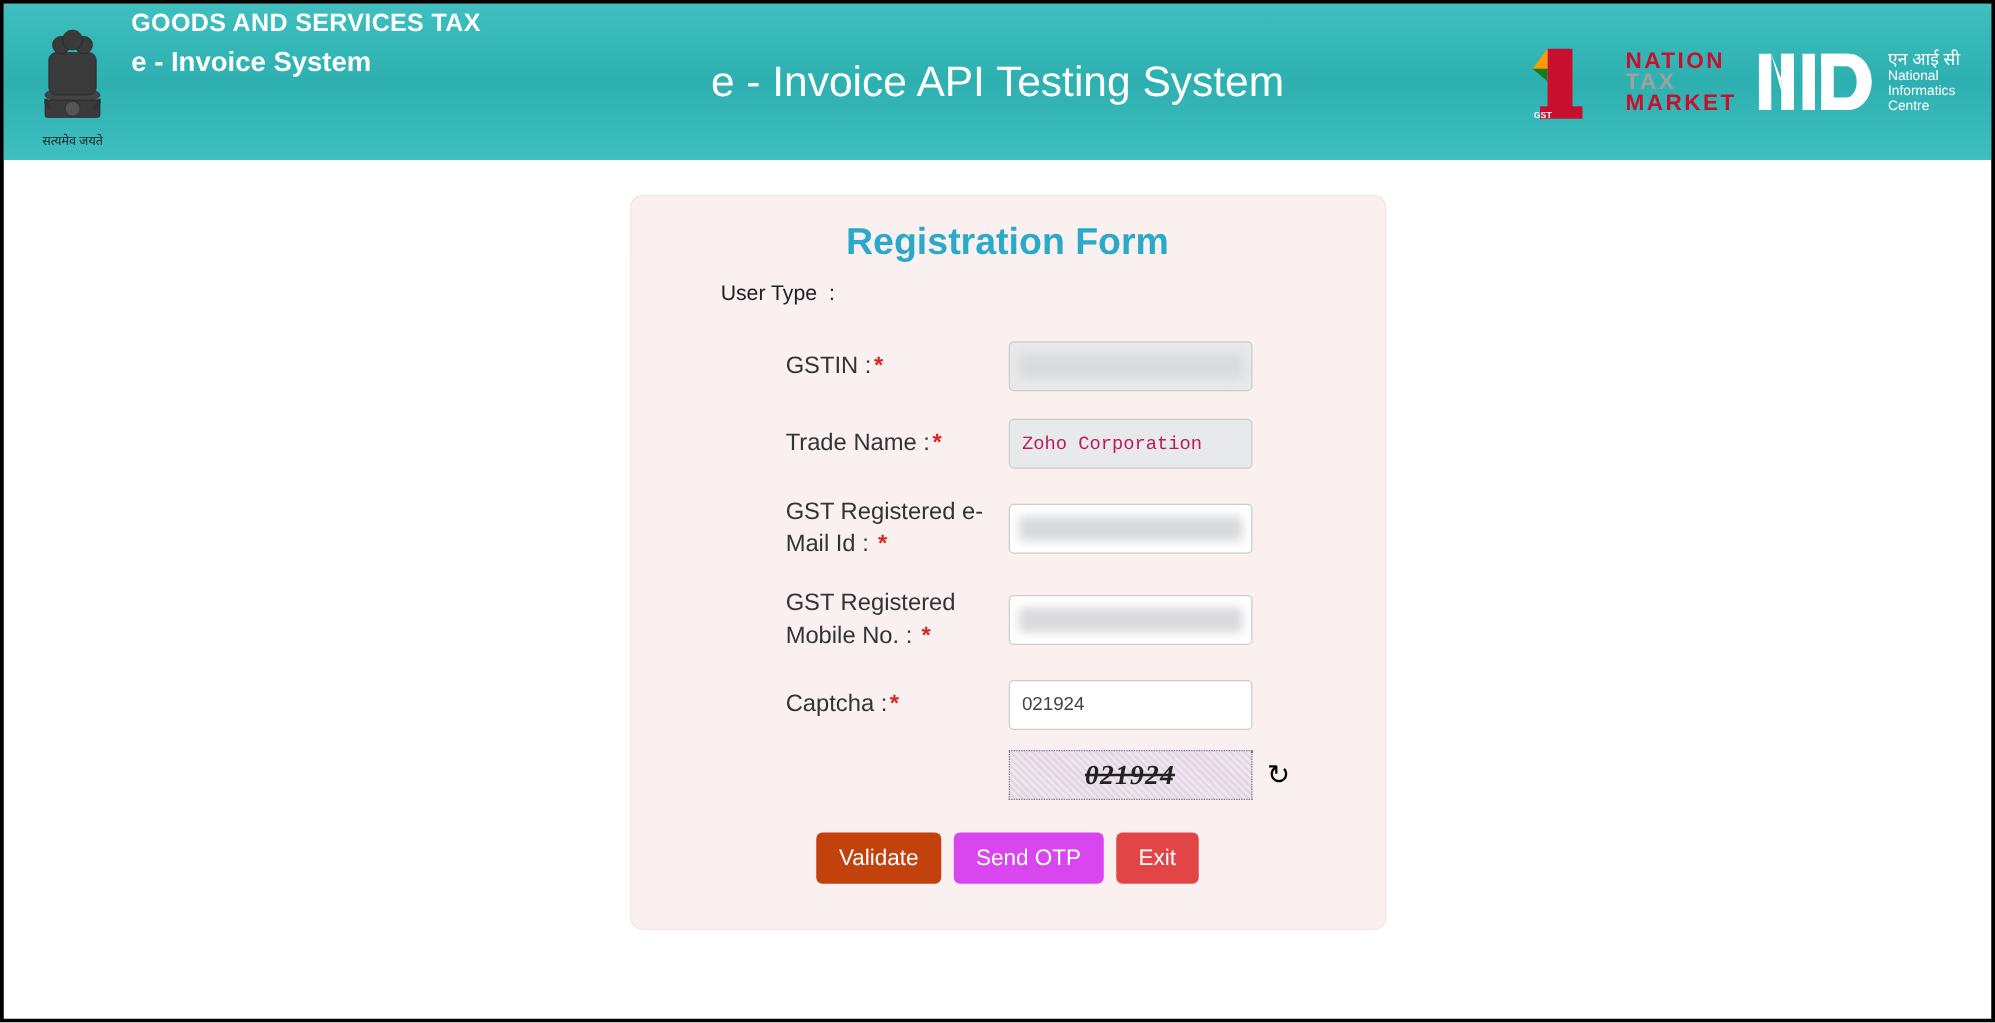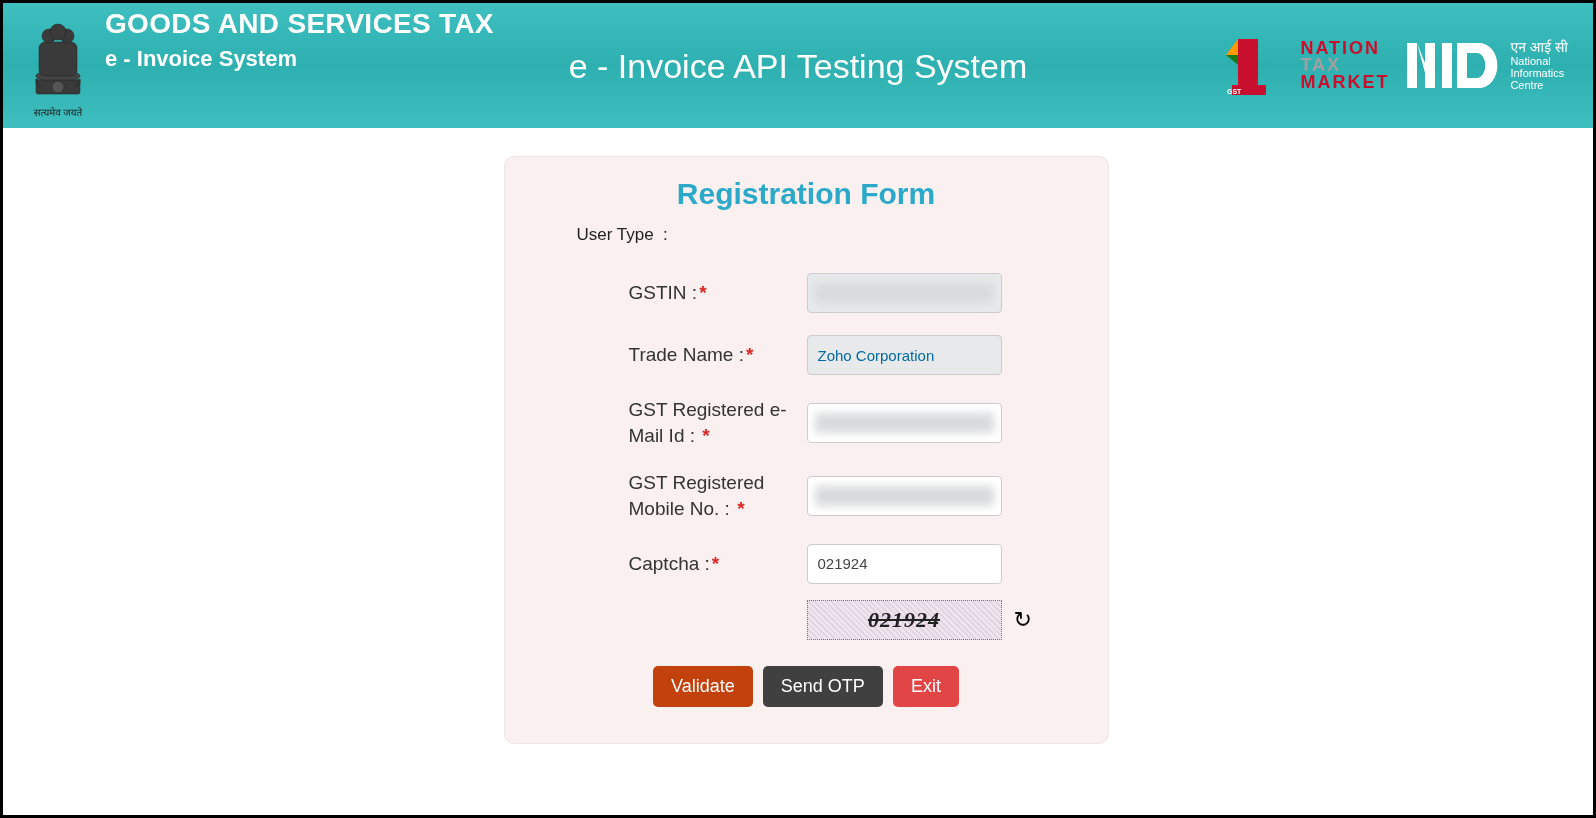--- a/index.html
+++ b/index.html
@@ -9,21 +9,21 @@
       height: 125px;
       background: linear-gradient(180deg, #3fbfbf 0%, #2eb0b0 50%, #3fbfbf 100%);
       display: flex;
       align-items: center;
       padding: 0 20px;
       position: relative;
     }
     .emblem-wrap { display: flex; align-items: flex-start; gap: 12px; }
     .emblem-svg { width: 70px; height: 115px; }
     .hdr-text { color: #fff; }
-    .hdr-line1 { font-size: 28px; font-weight: bold; letter-spacing: .3px; }
+    .hdr-line1 { font-size: 20px; font-weight: bold; letter-spacing: .3px; }
     .hdr-line2 { font-size: 22px; font-weight: bold; margin-top: 6px; }
     .hdr-center {
       position: absolute; left: 50%; top: 50%; transform: translate(-50%, -50%);
       color: #fff; font-size: 34px; font-weight: 500;
     }
     .hdr-right { position: absolute; right: 25px; top: 50%; transform: translateY(-50%); display: flex; align-items: center; gap: 18px; }
     .ntm-logo { display: flex; align-items: center; gap: 2px; }
     .ntm-1 { width: 46px; height: 62px; }
     .ntm-text { display: flex; flex-direction: column; line-height: .95; margin-left: 28px; }
     .ntm-text span { font-weight: 900; letter-spacing: 2px; font-size: 18px; }
@@ -49,21 +49,21 @@
     .ut-opts { display: flex; align-items: center; gap: 14px; }
     .ut-opt { display: flex; align-items: center; gap: 5px; }
     .ut-opt input[type=radio] { width: 16px; height: 16px; accent-color: #0b63d6; }
     .ut-opt label { color: #222; }
 
     .frm { padding-left: 92px; }
     .frow { display: flex; align-items: center; gap: 18px; margin-bottom: 22px; }
     .flabel { width: 160px; color: #333; font-size: 19px; line-height: 1.35; }
     .req { color: #dc2626; font-weight: bold; margin-left: 2px; }
     .finput { width: 195px; height: 40px; border: 1px solid #ccc; border-radius: 4px; padding: 0 10px; font-size: 15px; background: #fff; color: #444; }
-    .finput.readonly { background: #e7e9eb; color: #0369a1; }
+    .finput.readonly { background: #e7e9eb; color: #be185d; font-family: Liberation Mono, monospace; }
     .blurred {
       position: relative;
     }
     .blurred::after {
       content: "";
       position: absolute;
       left: 8px; right: 8px; top: 10px; bottom: 10px;
       background: #d9dadc;
       filter: blur(4px);
       border-radius: 3px;
@@ -76,21 +76,21 @@
       font-style: italic; font-weight: bold; font-family: "Times New Roman", serif;
       font-size: 22px; color: #222; letter-spacing: 1px;
       background: repeating-linear-gradient(45deg, #efe6ef 0 2px, #e3d6e3 2px 4px);
       text-decoration: line-through;
     }
     .refresh { font-size: 22px; cursor: pointer; user-select: none; }
 
     .btn-row { display: flex; justify-content: center; gap: 10px; }
     .btn { border: none; border-radius: 5px; padding: 10px 18px; font-size: 18px; color: #fff; cursor: pointer; }
     .btn-validate { background: #c2410c; }
-    .btn-sendotp { background: #404040; }
+    .btn-sendotp { background: #d946ef; }
     .btn-exit { background: #e24545; }
   </style>
 </head>
 <body>
 
 <div class="outer">
   <div class="header">
     <div class="emblem-wrap">
       <svg class="emblem-svg" viewBox="0 0 70 115">
         <g fill="#333" stroke="#222" stroke-width="0.5">

